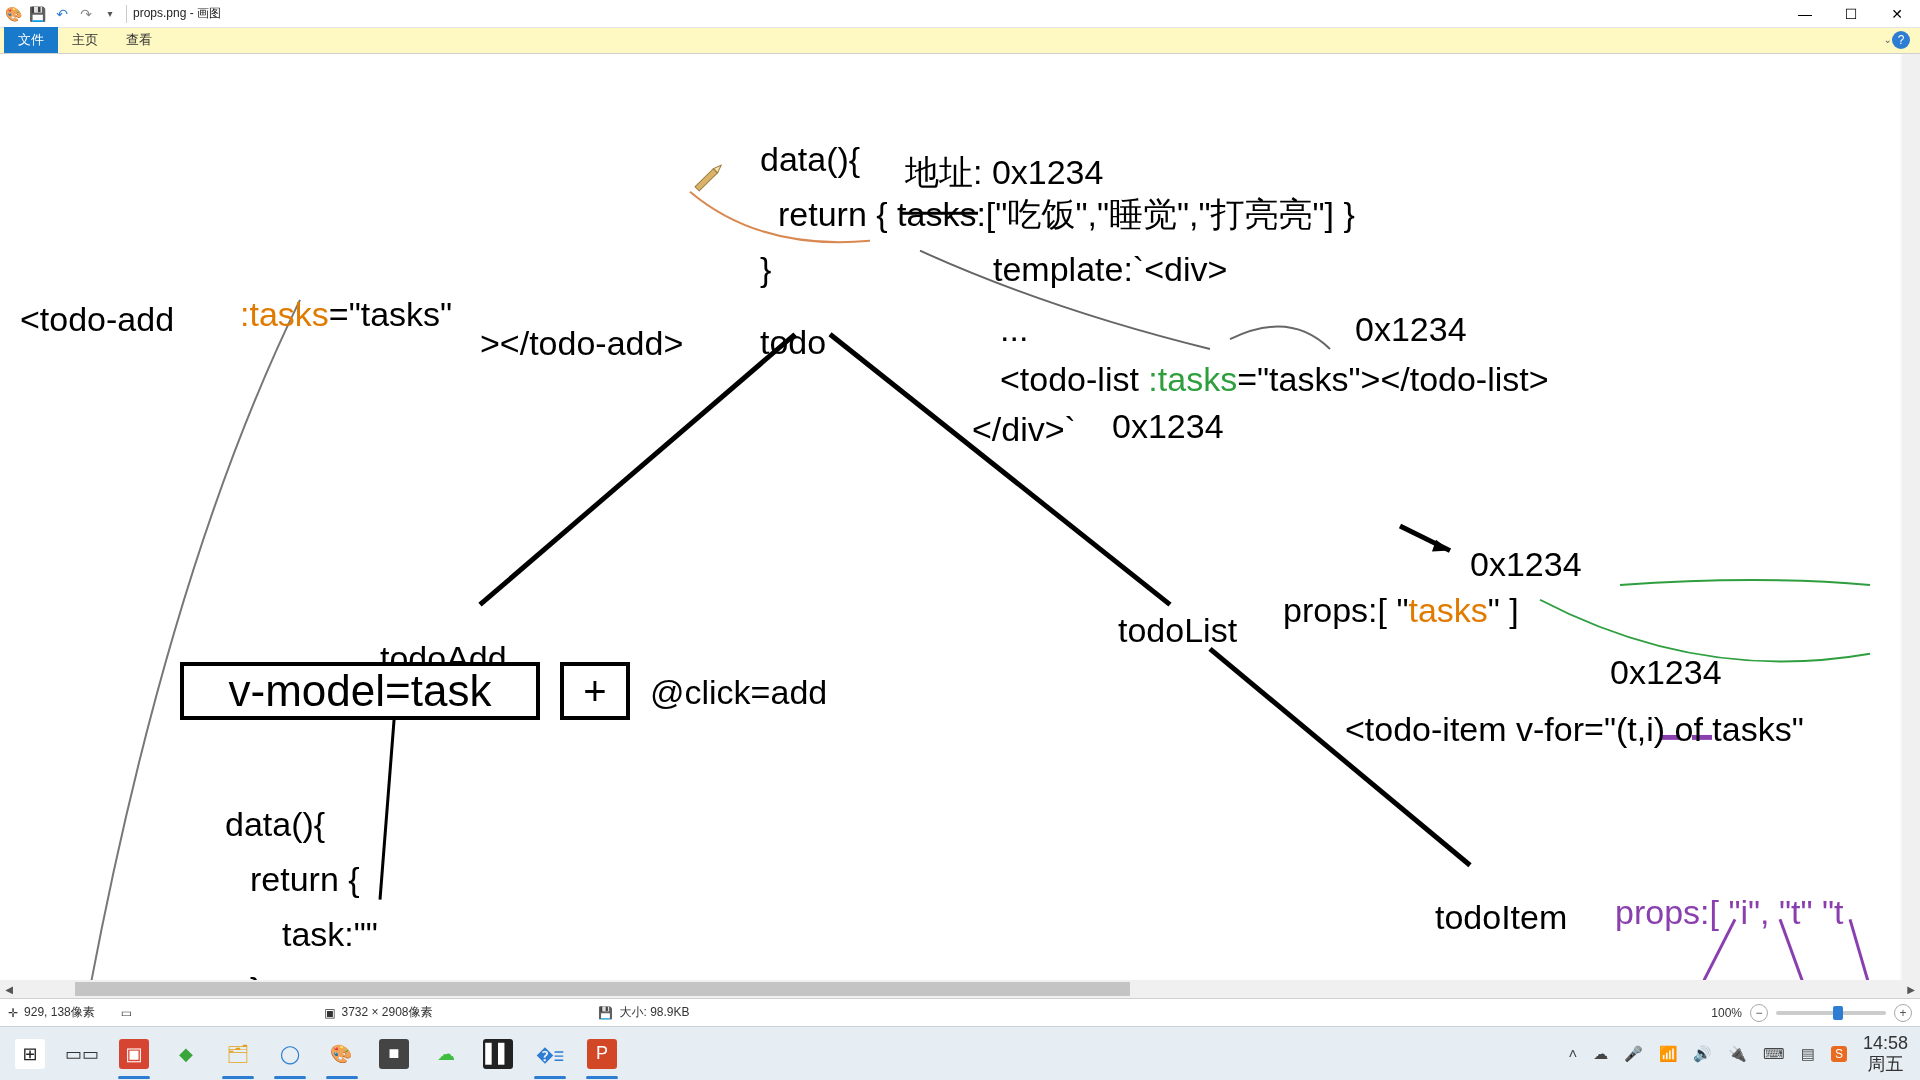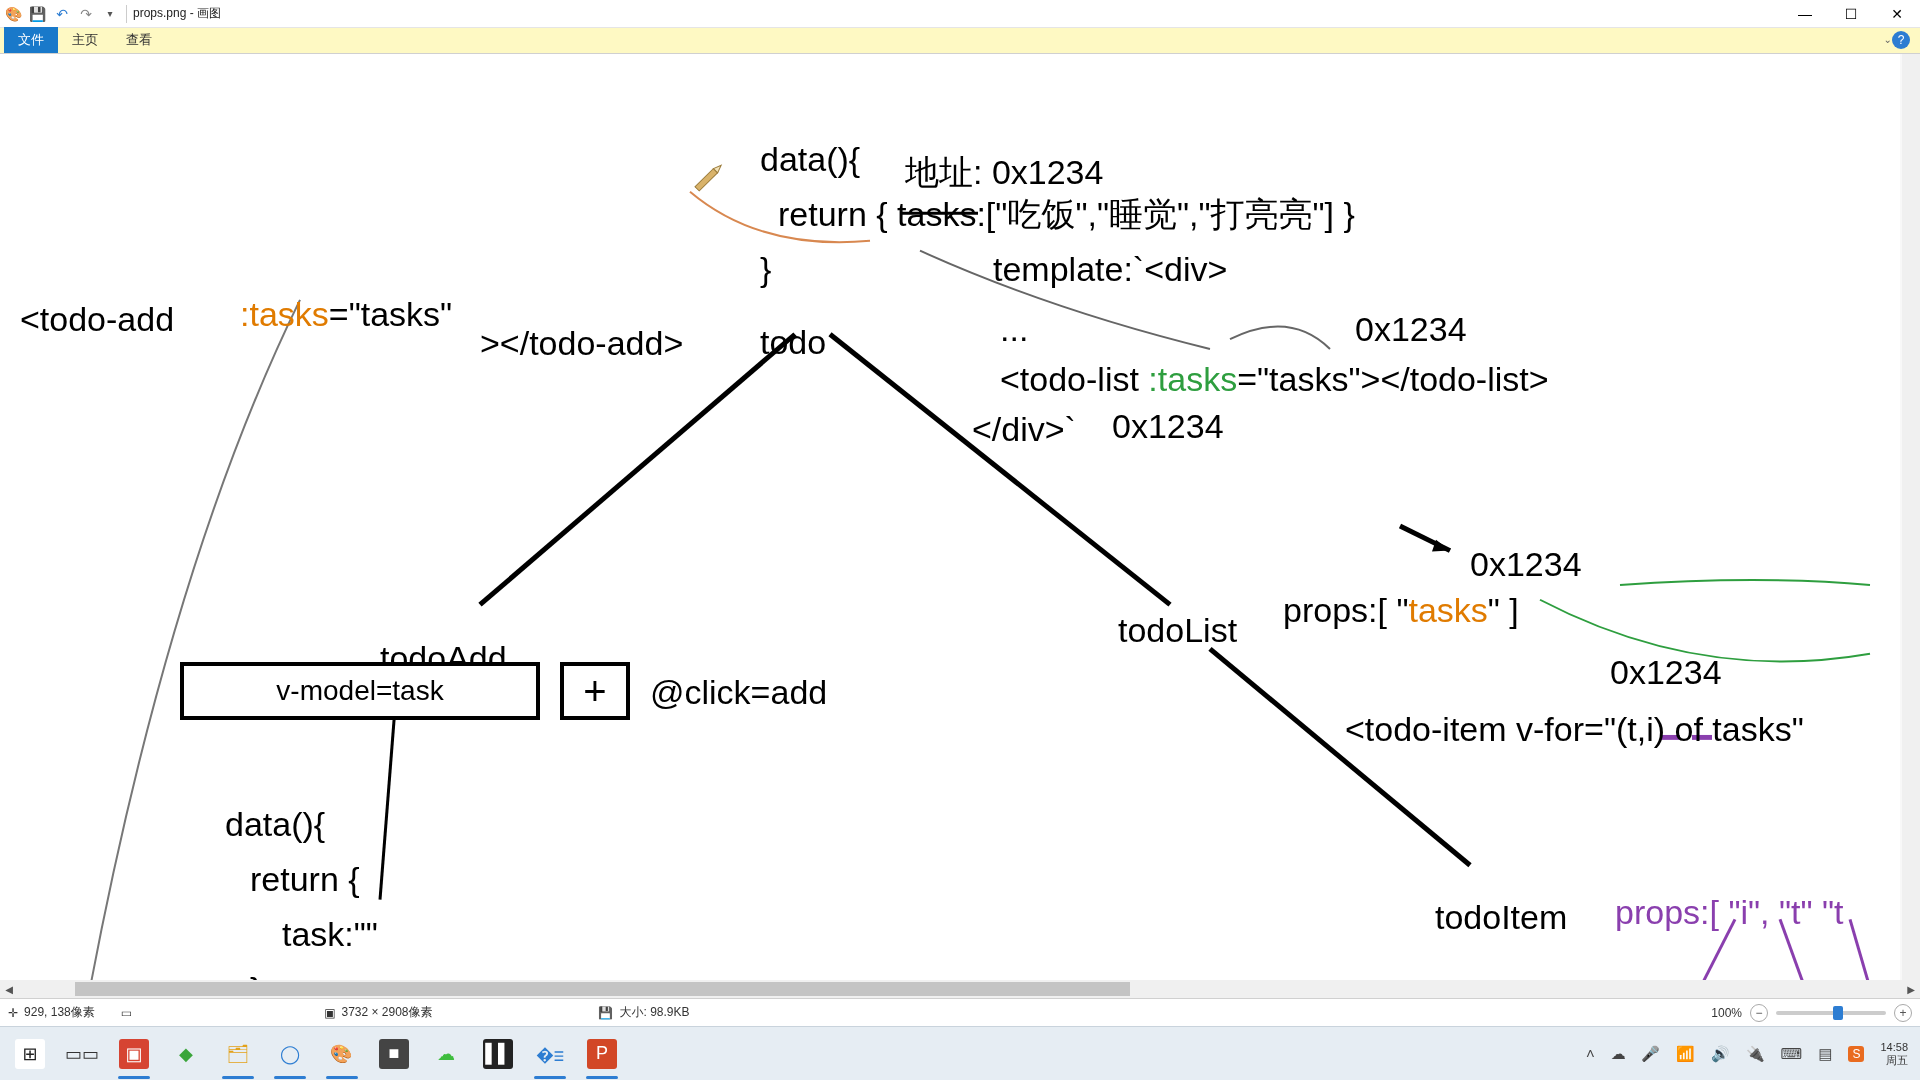--- a/index.html
+++ b/index.html
@@ -41,21 +41,21 @@
 
 .draw { position:absolute; font-size:34px; color:#000; white-space:nowrap; line-height:1.2; }
 .orange { color:#e07b00; }
 .green  { color:#2e9e3f; }
 .purple { color:#8a3fae; }
 
 
 .inputbox {
   position:absolute; border:4px solid #000; background:#fff;
   display:flex; align-items:center; justify-content:center;
-  font-size:28px;
+  font-size:44px;
 }
 
 .plusbox {
   position:absolute; border:4px solid #000; background:#fff;
   display:flex; align-items:center; justify-content:center;
   font-size:40px; font-weight:400;
 }
 
 
 .svg-overlay { position:absolute; left:0; top:0; width:100%; height:100%; pointer-events:none; }
@@ -80,21 +80,21 @@
 .zoom-btn { width:18px; height:18px; border:1px solid #aaa; border-radius:50%; display:flex; align-items:center; justify-content:center; font-size:12px; cursor:pointer; color:#555; }
 .zoom-slider { width:110px; height:4px; background:#ccc; position:relative; border-radius:2px; }
 .zoom-slider .knob { position:absolute; top:-5px; width:10px; height:14px; background:#2d7dd2; border-radius:2px; }
 
 
 .taskbar { position:absolute; left:0; bottom:0; width:100%; height:54px; background:#e6edf3; border-top:1px solid #c9d3dc; display:flex; align-items:center; padding:0 4px; }
 .task-icon { width:52px; height:54px; display:flex; flex-direction:column; align-items:center; justify-content:center; cursor:pointer; position:relative; }
 .task-icon.running::after { content:""; position:absolute; bottom:2px; left:10px; right:10px; height:3px; background:#2d7dd2; border-radius:2px; }
 .task-glyph { width:30px; height:30px; display:flex; align-items:center; justify-content:center; border-radius:3px; }
 .tray { margin-left:auto; display:flex; align-items:center; gap:16px; padding-right:8px; font-size:13px; color:#333; }
-.tray .clock { text-align:right; line-height:1.15; font-size:11px; }
+.tray .clock { text-align:center; line-height:1.15; font-size:18px; }
 .tray-icon { cursor:pointer; font-size:15px; color:#444; }
 
 
 .ico { font-family: "Segoe UI Symbol", sans-serif; }
 
 </style>
 </head>
 <body>
 
 <div class="titlebar">

